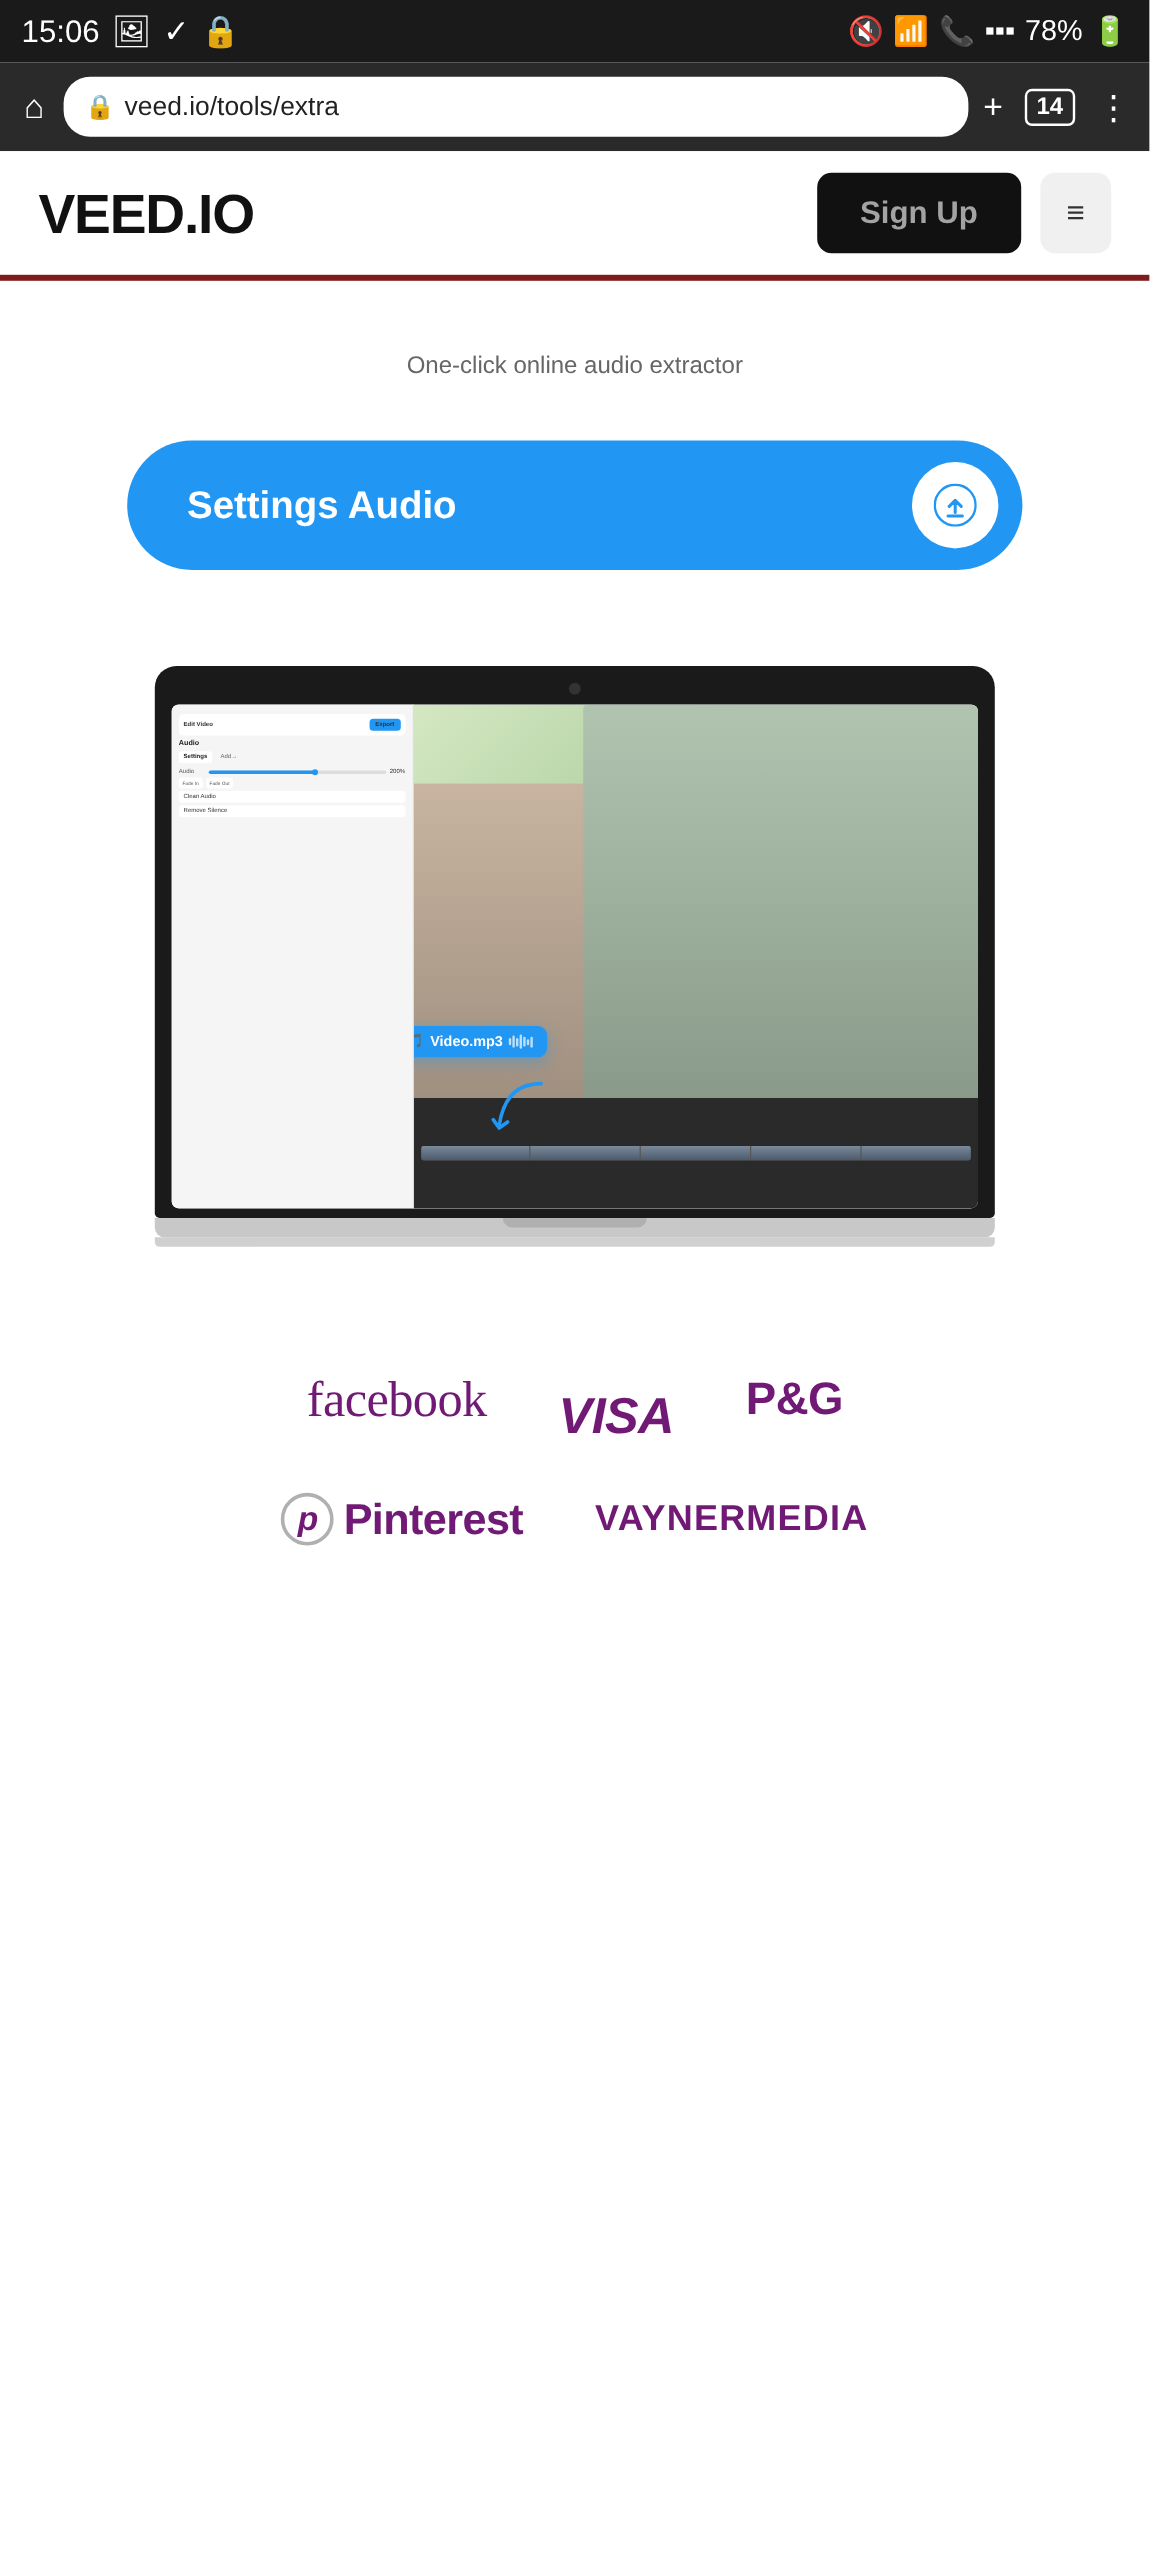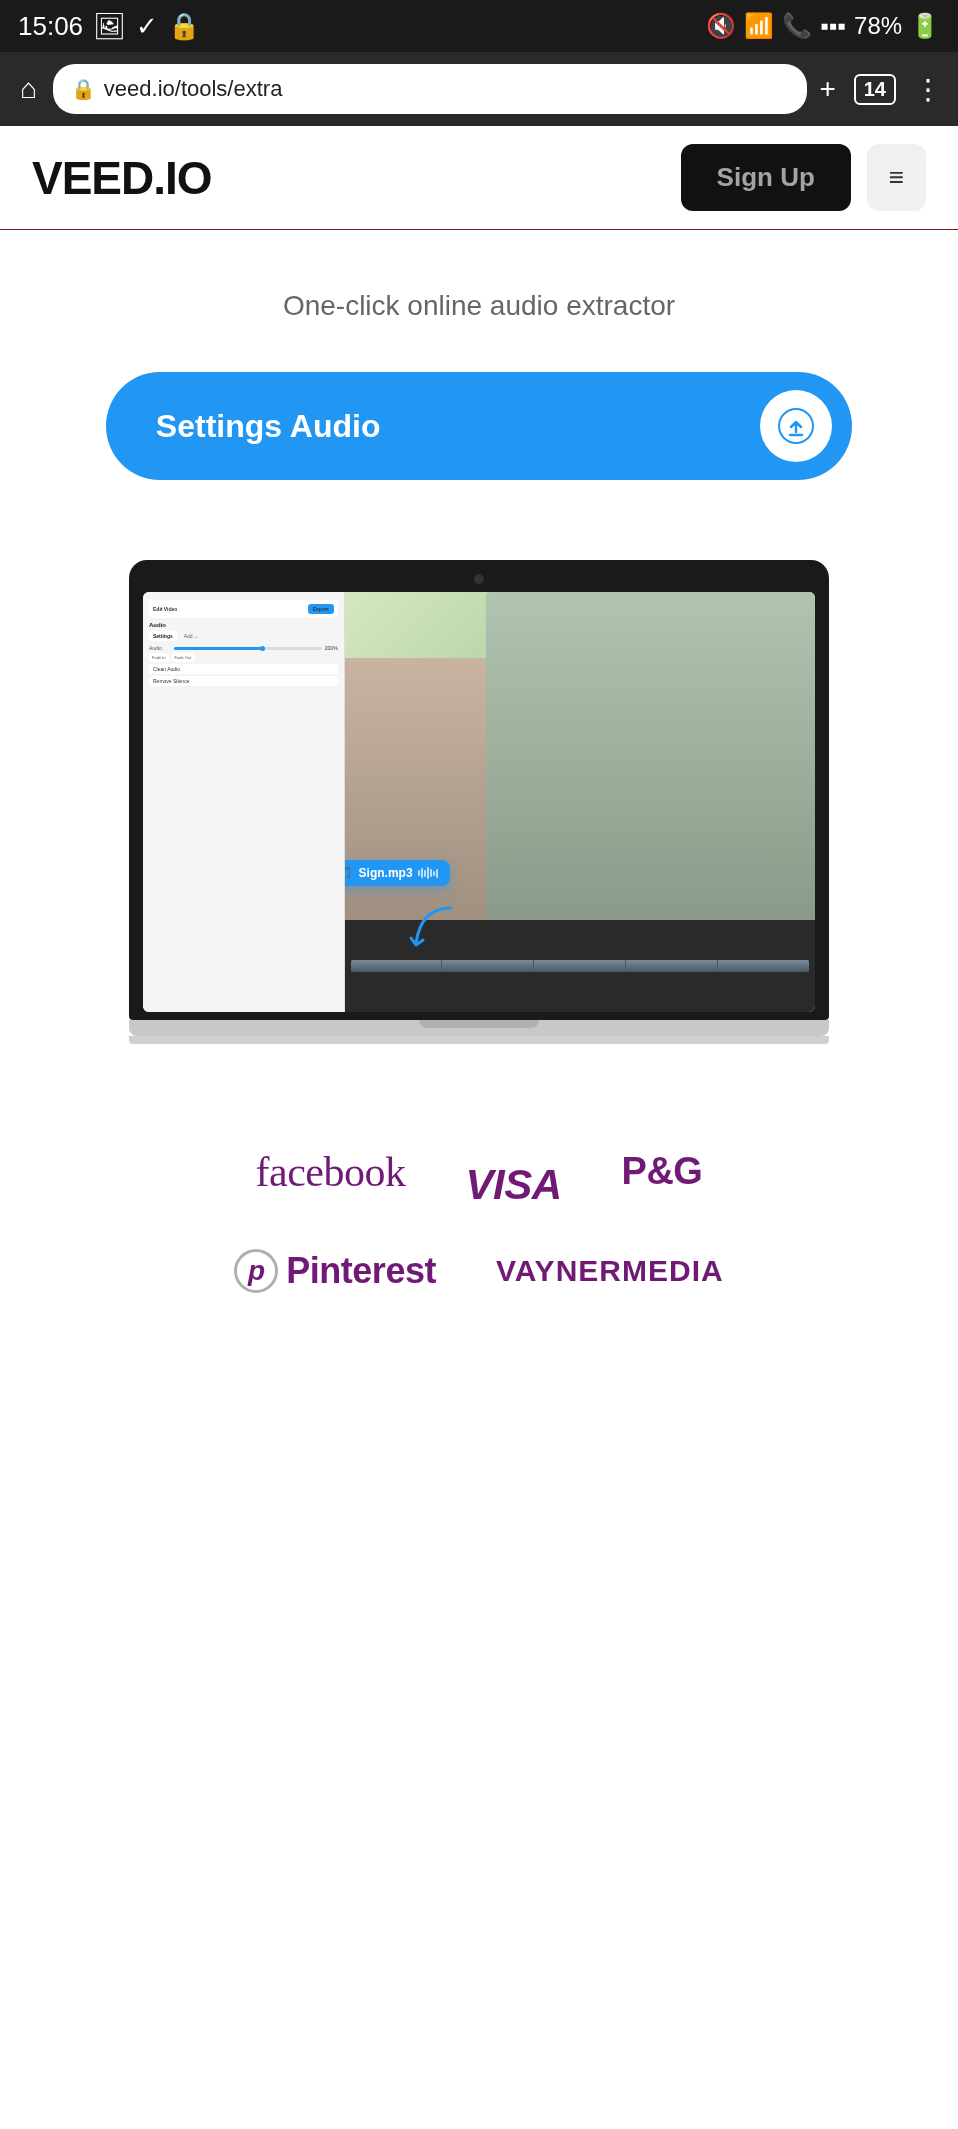--- a/index.html
+++ b/index.html
@@ -73,21 +73,21 @@
       font-weight: 600;
     }
 
     
     .nav-bar {
       display: flex;
       align-items: center;
       justify-content: space-between;
       padding: 18px 32px;
       background: #fff;
-      border-bottom: 1px solid #7f1d1d;
+      border-bottom: 5px solid #7f1d1d;
     }
     .logo {
       font-size: 46px;
       font-weight: 900;
       color: #111;
       letter-spacing: -1px;
     }
     .nav-right { display: flex; gap: 16px; align-items: center; }
     .signup-btn {
       background: #111;
@@ -115,21 +115,21 @@
       padding: 60px 40px 40px;
     }
     .hero-title {
       font-size: 72px;
       font-weight: 900;
       color: #111;
       line-height: 1.15;
       margin-bottom: 28px;
     }
     .hero-subtitle {
-      font-size: 28px;
+      font-size: 20px;
       color: #666;
       margin-bottom: 50px;
     }
 
     
     .cta-btn {
       display: inline-flex;
       align-items: center;
       background: #2196F3;
       color: #fff;
@@ -475,21 +475,21 @@
               <div class="timeline-thumb"></div>
               <div class="timeline-thumb"></div>
               <div class="timeline-thumb"></div>
               <div class="timeline-thumb"></div>
               <div class="timeline-thumb"></div>
             </div>
           </div>
 
           <div class="audio-badge">
             <span>🎵</span>
-            <span>Sign.mp3</span>
+            <span>Video.mp3</span>
             <div class="audio-badge-waveform">
               <div class="wave-bar" style="height:6px"></div>
               <div class="wave-bar" style="height:10px"></div>
               <div class="wave-bar" style="height:7px"></div>
               <div class="wave-bar" style="height:12px"></div>
               <div class="wave-bar" style="height:8px"></div>
               <div class="wave-bar" style="height:5px"></div>
               <div class="wave-bar" style="height:9px"></div>
             </div>
           </div>

